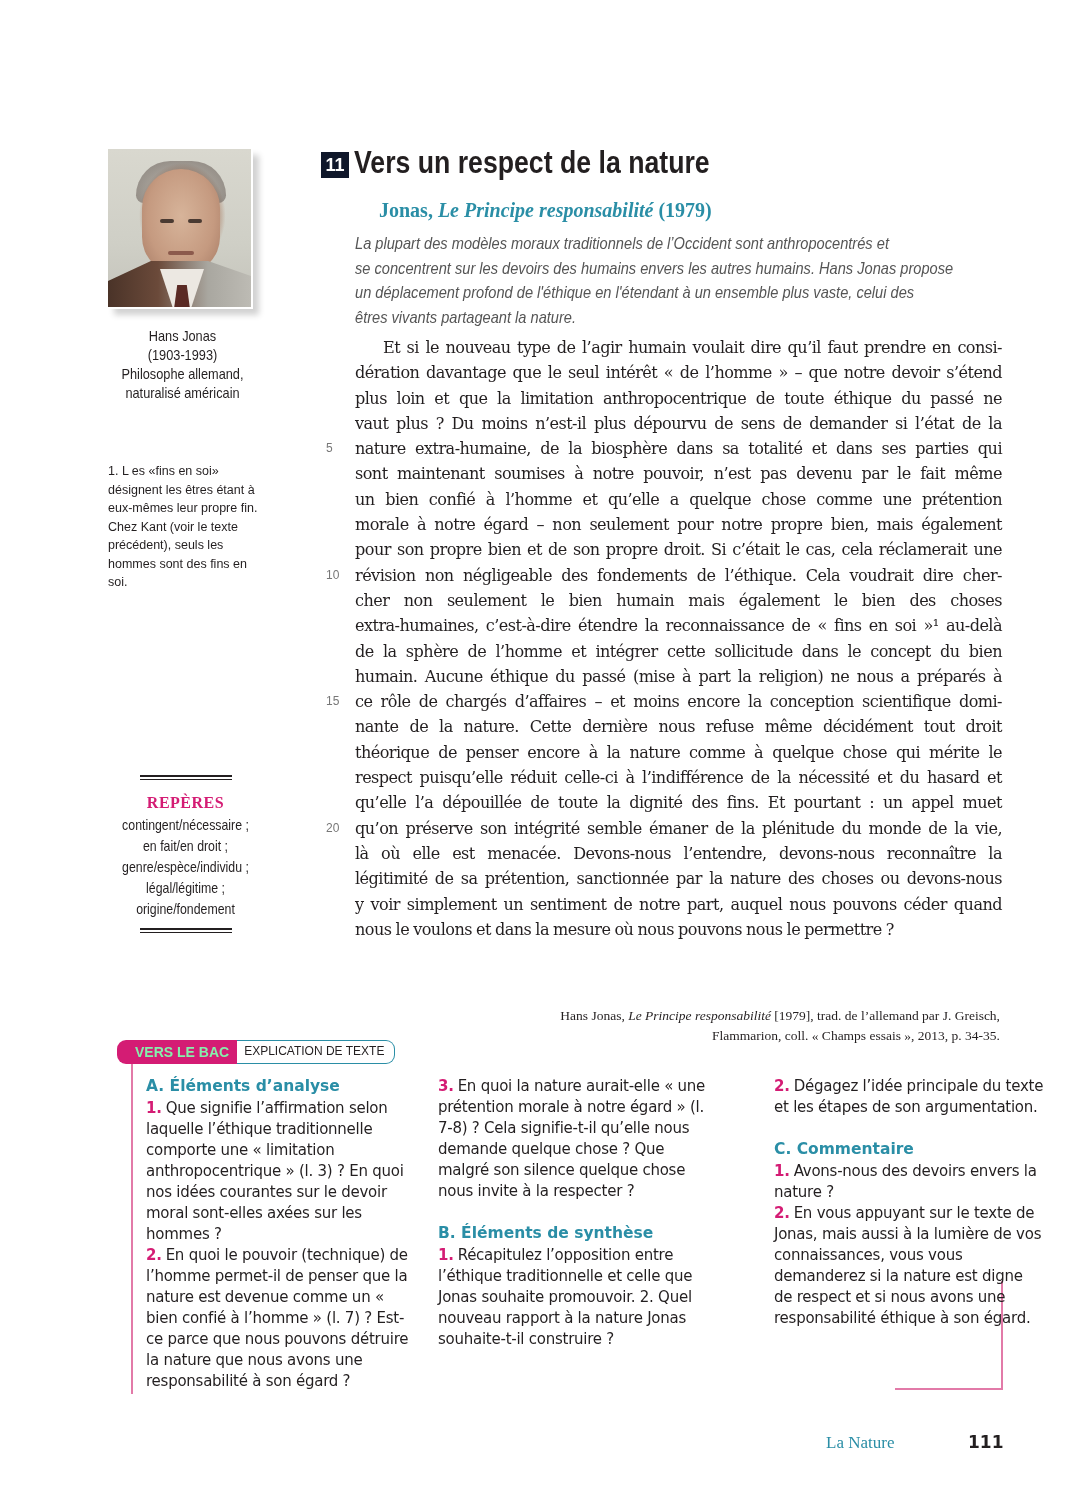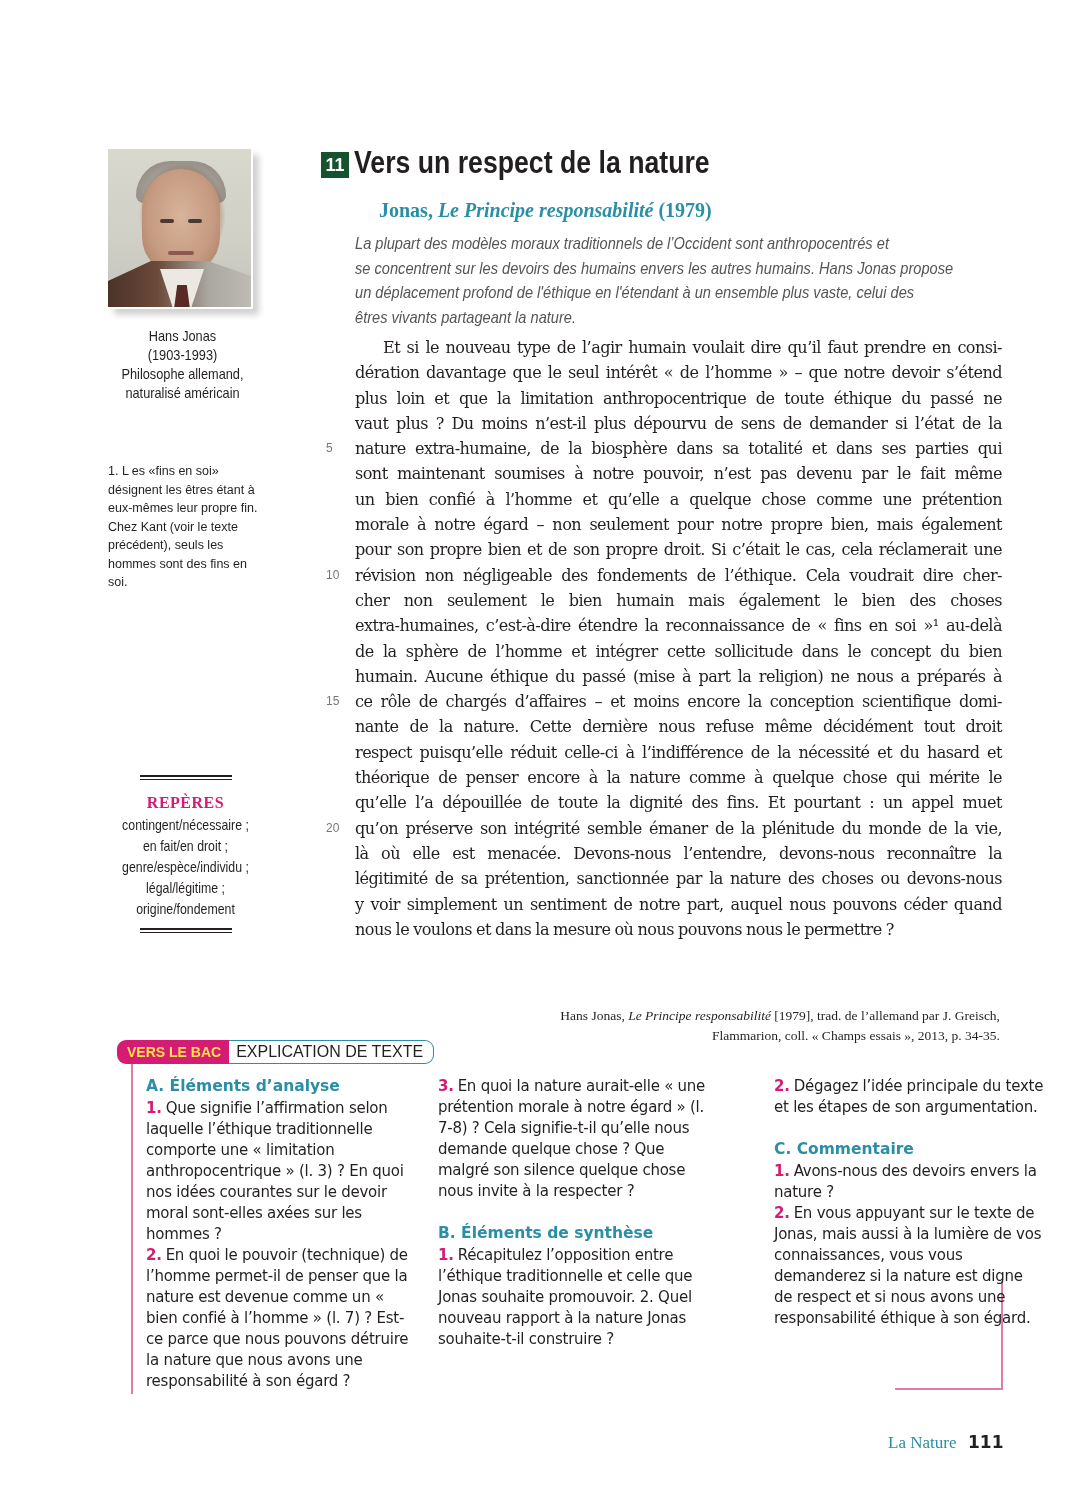--- a/index.html
+++ b/index.html
@@ -22,54 +22,54 @@
   .bio { position: absolute; left: 100px; top: 327px; width: 165px; text-align: center; font-family: "Liberation Sans", sans-serif; font-size: 14.5px; line-height: 19px; color: #231f20; transform: scaleX(0.88); transform-origin: center top; }
   .footnote { position: absolute; left: 108px; top: 462px; width: 160px; font-size: 12.5px; line-height: 18.5px; color: #231f20; }
 
   .reperes { position: absolute; left: 108px; top: 775px; width: 155px; text-align: center; }
   .double-rule { width: 92px; height: 5px; margin: 0 auto; border-top: 2px solid #231f20; border-bottom: 1.5px solid #231f20; }
   .reperes-title { margin-top: 14px; font-family: "Liberation Serif", serif; font-weight: bold; letter-spacing: 0.5px; font-size: 16px; color: #d41c74; }
   .reperes-list { margin-top: 3px; font-size: 14.5px; line-height: 21px; color: #231f20; transform: scaleX(0.85); transform-origin: center top; margin-left: -14px; margin-right: -14px; }
   .reperes .double-rule.bottom { margin-top: 8px; }
 
   
-  .doc-number { position: absolute; left: 321px; top: 152px; width: 28px; height: 26px; background: #14532d; color: #fff; font-weight: bold; font-size: 18px; line-height: 26px; text-align: center; }
+  .doc-number { position: absolute; left: 321px; top: 152px; width: 28px; height: 26px; background: #0f172a; color: #fff; font-weight: bold; font-size: 18px; line-height: 26px; text-align: center; }
   .doc-title { position: absolute; left: 354px; top: 143px; font-family: "Liberation Sans", sans-serif; font-weight: bold; font-size: 31px; line-height: 40px; color: #231f20; transform: scaleX(0.86); transform-origin: left top; white-space: nowrap; }
   .source-title { position: absolute; left: 355px; top: 199px; font-family: "Liberation Serif", serif; font-weight: bold; font-size: 20px; color: #2a8ea6; white-space: nowrap; margin-left: 24px; }
   .source-title i { font-style: italic; }
   .intro { position: absolute; left: 355px; top: 232px; width: 660px; font-family: "Liberation Sans", sans-serif; font-style: italic; font-size: 17px; line-height: 24.5px; color: #555; transform: scaleX(0.86); transform-origin: left top; white-space: nowrap; }
 
   
   .main-text { position: absolute; left: 355px; top: 335px; width: 647px; font-family: "DejaVu Serif", serif; font-size: 16.1px; line-height: 25.3px; color: #231f20; }
   .main-text .line { display: block; white-space: nowrap; text-align: justify; text-align-last: justify; height: 25.3px; letter-spacing: -0.55px; word-spacing: -0.5px; }
   .main-text .line.last { text-align-last: left; }
   .main-text .line.indent { padding-left: 28px; }
   .line-num { position: absolute; left: 326px; font-family: "Liberation Sans", sans-serif; font-size: 12px; color: #777; }
   .citation { position: absolute; right: 80px; top: 1006px; text-align: right; font-family: "Liberation Serif", serif; font-size: 13.5px; line-height: 20px; color: #231f20; }
   .citation i { font-style: italic; }
 
   
   .bac-tab { position: absolute; left: 117px; top: 1040px; height: 24px; display: flex; }
-  .bac-tab .pink { background: #d41c74; color: #fde047; font-weight: bold; font-size: 14px; line-height: 24px; padding: 0 8px 0 10px; border-radius: 9px 0 0 9px; transform-origin: left; }
-  .bac-tab .outline { border: 1.5px solid #2a8ea6; border-left: none; border-radius: 0 9px 9px 0; color: #231f20; font-size: 16px; line-height: 21px; padding: 0 10px 7px 7px; }
+  .bac-tab .pink { background: #d41c74; color: #86efac; font-weight: bold; font-size: 14px; line-height: 24px; padding: 0 8px 0 18px; border-radius: 9px 0 0 9px; transform-origin: left; }
+  .bac-tab .outline { border: 1.5px solid #2a8ea6; border-left: none; border-radius: 0 9px 9px 0; color: #231f20; font-size: 12px; line-height: 21px; padding: 0 10px 7px 7px; }
   .bac-vline { position: absolute; left: 131px; top: 1064px; width: 2px; height: 330px; background: #e27aa8; }
   .bac-end-v { position: absolute; left: 1001px; top: 1281px; width: 2px; height: 108px; background: #e27aa8; }
   .bac-end-h { position: absolute; left: 895px; top: 1388px; width: 108px; height: 2px; background: #e27aa8; }
 
   .col { position: absolute; font-family: "DejaVu Sans", sans-serif; font-size: 15px; line-height: 21px; color: #231f20; }
   .col1 { left: 146px; top: 1076px; width: 270px; }
   .col2 { left: 438px; top: 1076px; width: 275px; }
   .col3 { left: 774px; top: 1076px; width: 270px; }
   .sec-h { color: #2a8ea6; font-weight: bold; font-size: 15.5px; line-height: 21px; margin-bottom: 1px; }
   .q-num { color: #d41c74; font-weight: bold; margin-right: 4px; }
   .q { white-space: normal; letter-spacing: -0.25px; }
   .gap { height: 21px; }
 
   
-  .footer-label { position: absolute; left: 888px; top: 1433px; font-family: "Liberation Serif", serif; font-size: 17px; color: #2a8ea6; }
+  .footer-label { position: absolute; left: 826px; top: 1433px; font-family: "Liberation Serif", serif; font-size: 17px; color: #2a8ea6; }
   .footer-page { position: absolute; left: 968px; top: 1432px; font-family: "DejaVu Sans", sans-serif; font-size: 17px; font-weight: bold; color: #231f20; }
 </style>
 </head>
 <body>
 
 <div class="portrait-wrap">
   <div class="portrait" title="Portrait de Hans Jonas">
     <div class="hair"></div>
     <div class="face"></div>
     <div class="eye" style="left:52px"></div>
@@ -128,22 +128,22 @@
   <span class="line">un bien confié à l’homme et qu’elle a quelque chose comme une prétention</span>
   <span class="line">morale à notre égard – non seulement pour notre propre bien, mais également</span>
   <span class="line">pour son propre bien et de son propre droit. Si c’était le cas, cela réclamerait une</span>
   <span class="line">révision non négligeable des fondements de l’éthique. Cela voudrait dire cher-</span>
   <span class="line">cher non seulement le bien humain mais également le bien des choses</span>
   <span class="line">extra-humaines, c’est-à-dire étendre la reconnaissance de « fins en soi »¹ au-delà</span>
   <span class="line">de la sphère de l’homme et intégrer cette sollicitude dans le concept du bien</span>
   <span class="line">humain. Aucune éthique du passé (mise à part la religion) ne nous a préparés à</span>
   <span class="line">ce rôle de chargés d’affaires – et moins encore la conception scientifique domi-</span>
   <span class="line">nante de la nature. Cette dernière nous refuse même décidément tout droit</span>
+  <span class="line">théorique de penser encore à la nature comme à quelque chose qui mérite le</span>
   <span class="line">respect puisqu’elle réduit celle-ci à l’indifférence de la nécessité et du hasard et</span>
-  <span class="line">théorique de penser encore à la nature comme à quelque chose qui mérite le</span>
   <span class="line">qu’elle l’a dépouillée de toute la dignité des fins. Et pourtant : un appel muet</span>
   <span class="line">qu’on préserve son intégrité semble émaner de la plénitude du monde de la vie,</span>
   <span class="line">là où elle est menacée. Devons-nous l’entendre, devons-nous reconnaître la</span>
   <span class="line">légitimité de sa prétention, sanctionnée par la nature des choses ou devons-nous</span>
   <span class="line">y voir simplement un sentiment de notre part, auquel nous pouvons céder quand</span>
   <span class="line last">nous le voulons et dans la mesure où nous pouvons nous le permettre ?</span>
 </div>
 
 <div class="citation">
   <div><span>Hans Jonas, </span><i>Le Principe responsabilité</i><span> [1979], trad. de l’allemand par J. Greisch,</span></div>

